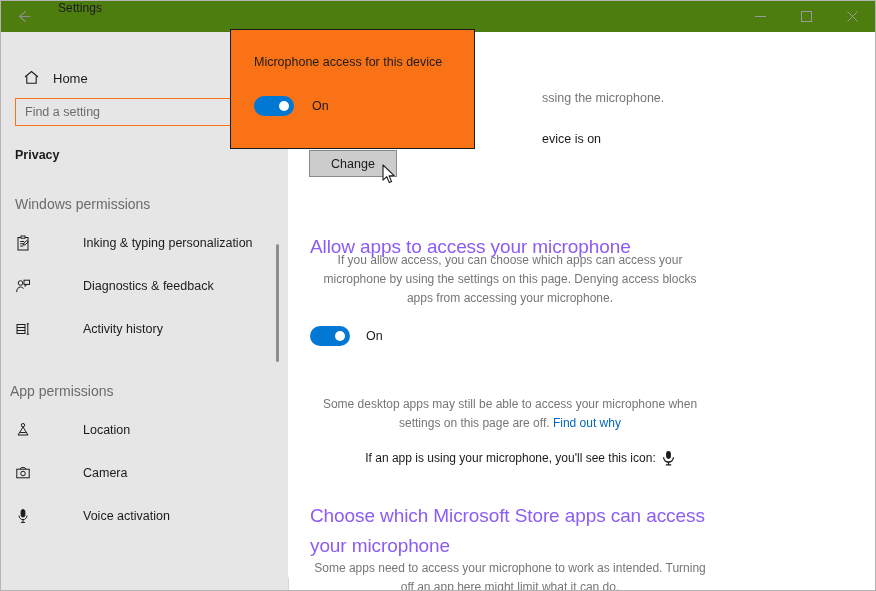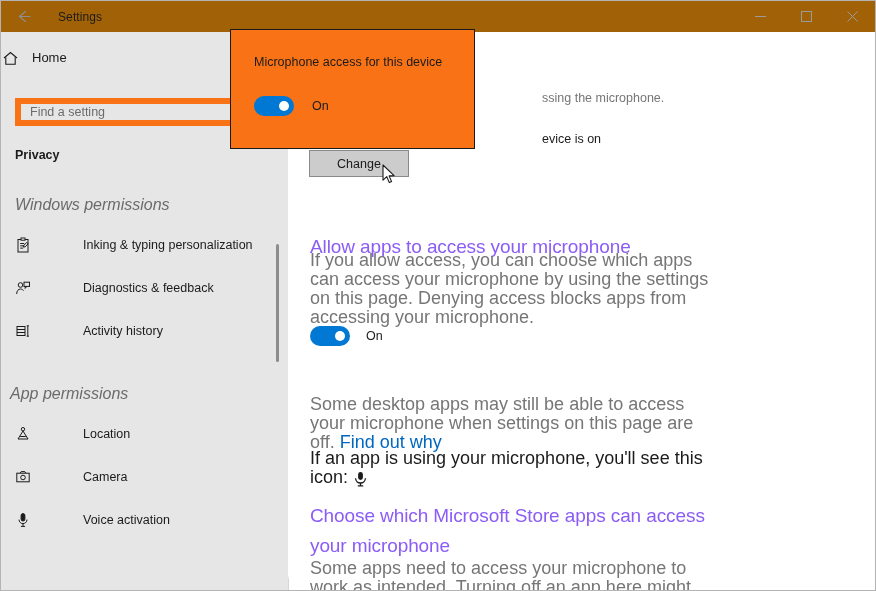--- a/index.html
+++ b/index.html
@@ -15,22 +15,22 @@
     width: 876px; height: 591px;
     background: #ffffff;
     border: 1px solid #b4b4b4;
     overflow: hidden;
   }
 
   
   #titlebar {
     position: absolute; top: 0; left: 0;
     width: 874px; height: 31px;
-    background: #a16207;
-    display: flex; align-items: center;
+    background: #4d7c0f;
+    display: flex; align-items: flex-start;
   }
   #back-btn {
     width: 45px; height: 31px;
     display: flex; align-items: center; justify-content: center;
     color: #9a9a9a; font-size: 15px; line-height: 1;
   }
   #back-btn svg { display: block; }
   #app-title {
     font-size: 12px; color: #1b1b1b;
     margin-left: 12px; letter-spacing: .1px;
@@ -46,46 +46,46 @@
   }
   .wc svg { display: block; }
 
   
   #sidebar {
     position: absolute; top: 31px; left: 0;
     width: 287px; height: 559px;
     background: #e6e6e6;
   }
   .nav-home {
-    display: flex; align-items: flex-start;
-    height: 36px; margin-top: 18px; padding-left: 1px;
+    display: flex; align-items: flex-end;
+    height: 36px; margin-top: 18px; padding-left: 22px;
   }
   .nav-home .ico { width: 26px; color: #1b1b1b; display:flex; align-items:center;}
   .nav-home .lbl { font-size: 13px; color: #1b1b1b; margin-left: 4px; }
 
   #search-wrap { padding: 12px 14px 0 14px; }
   #search-input {
     width: 259px; height: 28px;
     background: #e6e6e6;
-    border: 6px solid #f97316;
+    border: 1px solid #f97316;
     font-family: "Liberation Sans", sans-serif;
     font-size: 12.5px; color: #4a4a4a;
     padding: 0 9px;
     outline: none;
   }
   #search-input::placeholder { color: #6c6c6c; }
 
   #section-privacy {
     margin: 22px 0 0 14px;
     font-size: 12.5px; font-weight: bold; color: #1b1b1b;
   }
 
   .group-head {
     margin: 34px 0 0 14px;
-    font-size: 16px; color: #6b6b6b; font-style: italic;
+    font-size: 14px; color: #6b6b6b;
   }
   .nav-item {
     position: relative;
     display: flex; align-items: center;
     height: 43px; padding-left: 14px; gap: 38px;
   }
   .nav-item .ico {
     width: 26px; display: flex; align-items: center; justify-content: flex-start;
     color: #1b1b1b;
   }
@@ -121,38 +121,39 @@
 
   .partial-line {
     position: absolute;
     font-size: 12.5px; color: #767676;
     white-space: nowrap;
   }
   .partial-line.dark { color: #1b1b1b; }
 
   #change-btn {
     position: absolute; left: 21px; top: 118px;
-    width: 100px; height: 27px;
+    width: 88px; height: 27px;
     background: #cccccc;
     border: 1px solid #8a8a8a;
     font-family: "Liberation Sans", sans-serif;
     font-size: 12.5px; color: #1b1b1b;
     display: flex; align-items: center; justify-content: center;
   }
 
   .h2 {
     position: absolute;
     font-size: 19px; font-weight: normal; color: #8b5cf6;
     letter-spacing: -.1px;
   }
   .body-text {
     position: absolute;
-    font-size: 18px; color: #767676;
+    font-size: 12px; color: #767676;
     line-height: 19px;
     width: 400px;
+    text-align: center;
   }
   .body-text.dark { color: #1b1b1b; }
   a.link { color: #0067c0; text-decoration: none; }
 
   
   .toggle {
     position: relative;
     width: 40px; height: 20px;
     background: #0078d4;
     border-radius: 10px;

